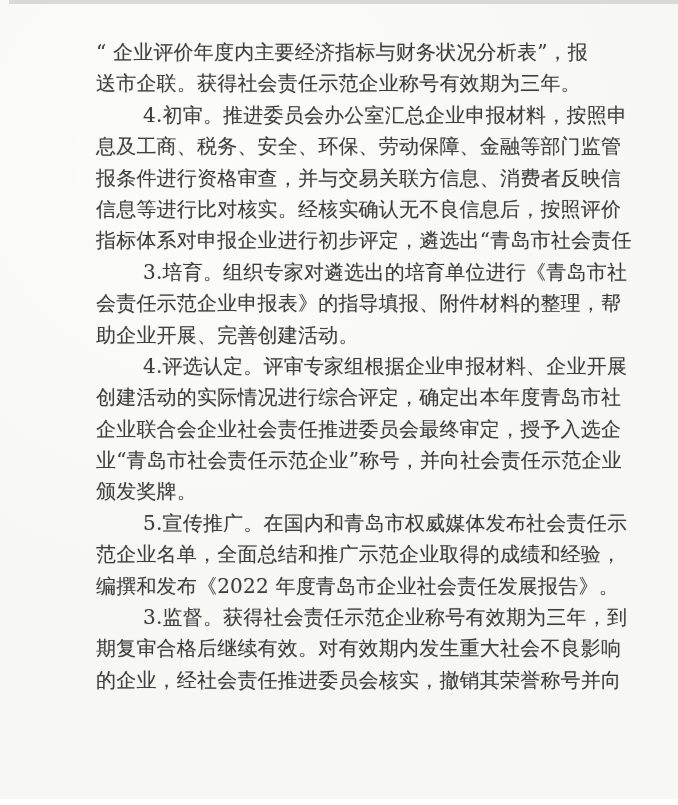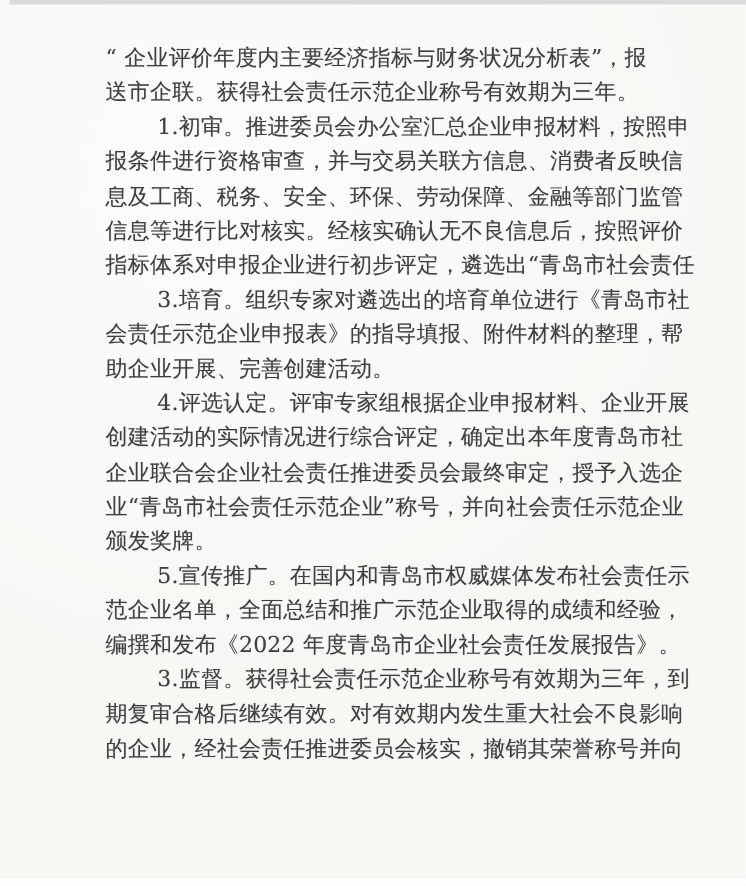--- a/index.html
+++ b/index.html
@@ -48,23 +48,23 @@
   }
 </style>
 </head>
 <body>
 
 <div class="page" style="background-color: rgb(247, 247, 244);">
   <div class="top-strip" style="background-color: rgb(217, 217, 217);"></div>
   <div class="text-block" id="text-block" style="color: rgb(63, 63, 63);">
       <div class="line">“ 企业评价年度内主要经济指标与财务状况分析表”，报</div>
       <div class="line">送市企联。获得社会责任示范企业称号有效期为三年。</div>
-      <div class="line indent">1.初审。推进委员会办公室汇总企业申报材料，按照申</div>
+      <div class="line indent">4.初审。推进委员会办公室汇总企业申报材料，按照申</div>
+      <div class="line">息及工商、税务、安全、环保、劳动保障、金融等部门监管</div>
       <div class="line">报条件进行资格审查，并与交易关联方信息、消费者反映信</div>
-      <div class="line">息及工商、税务、安全、环保、劳动保障、金融等部门监管</div>
       <div class="line">信息等进行比对核实。经核实确认无不良信息后，按照评价</div>
       <div class="line">指标体系对申报企业进行初步评定，遴选出“青岛市社会责任</div>
       <div class="line indent">3.培育。组织专家对遴选出的培育单位进行《青岛市社</div>
       <div class="line">会责任示范企业申报表》的指导填报、附件材料的整理，帮</div>
       <div class="line">助企业开展、完善创建活动。</div>
       <div class="line indent">4.评选认定。评审专家组根据企业申报材料、企业开展</div>
       <div class="line">创建活动的实际情况进行综合评定，确定出本年度青岛市社</div>
       <div class="line">企业联合会企业社会责任推进委员会最终审定，授予入选企</div>
       <div class="line">业“青岛市社会责任示范企业”称号，并向社会责任示范企业</div>
       <div class="line">颁发奖牌。</div>

